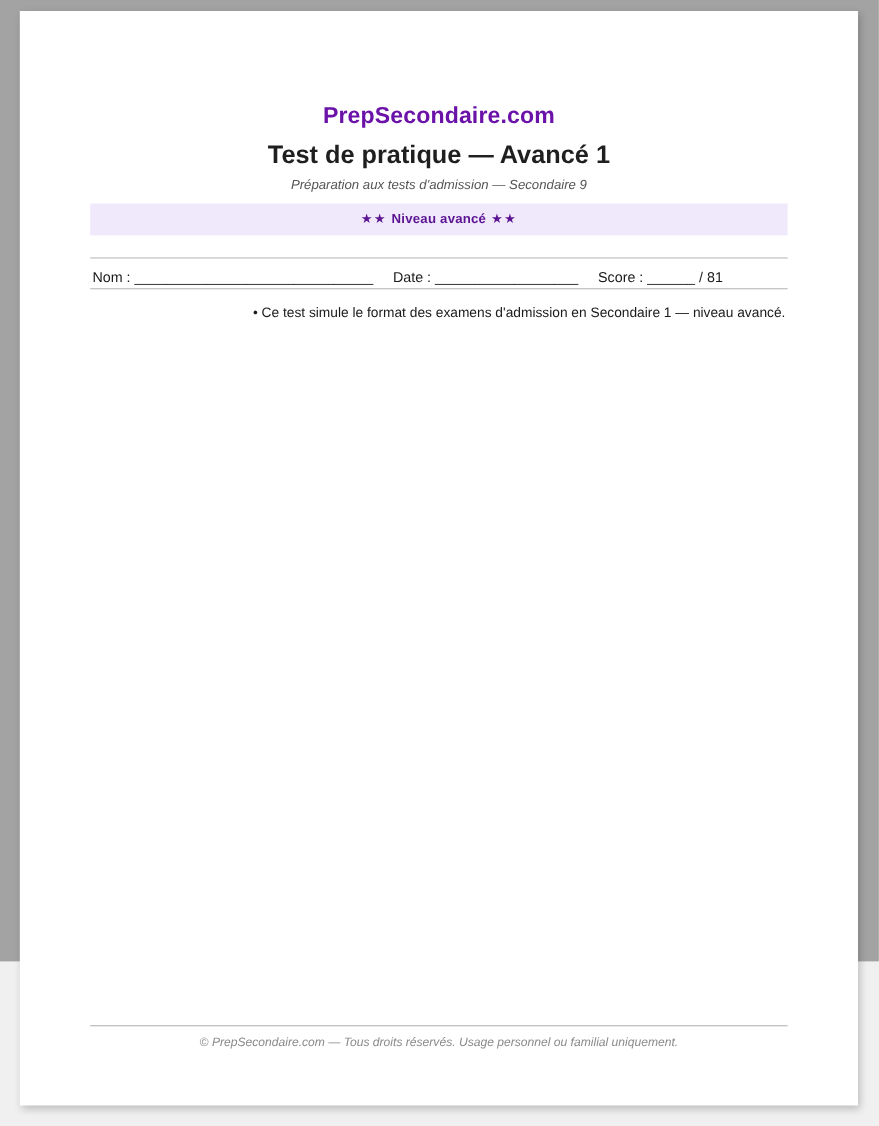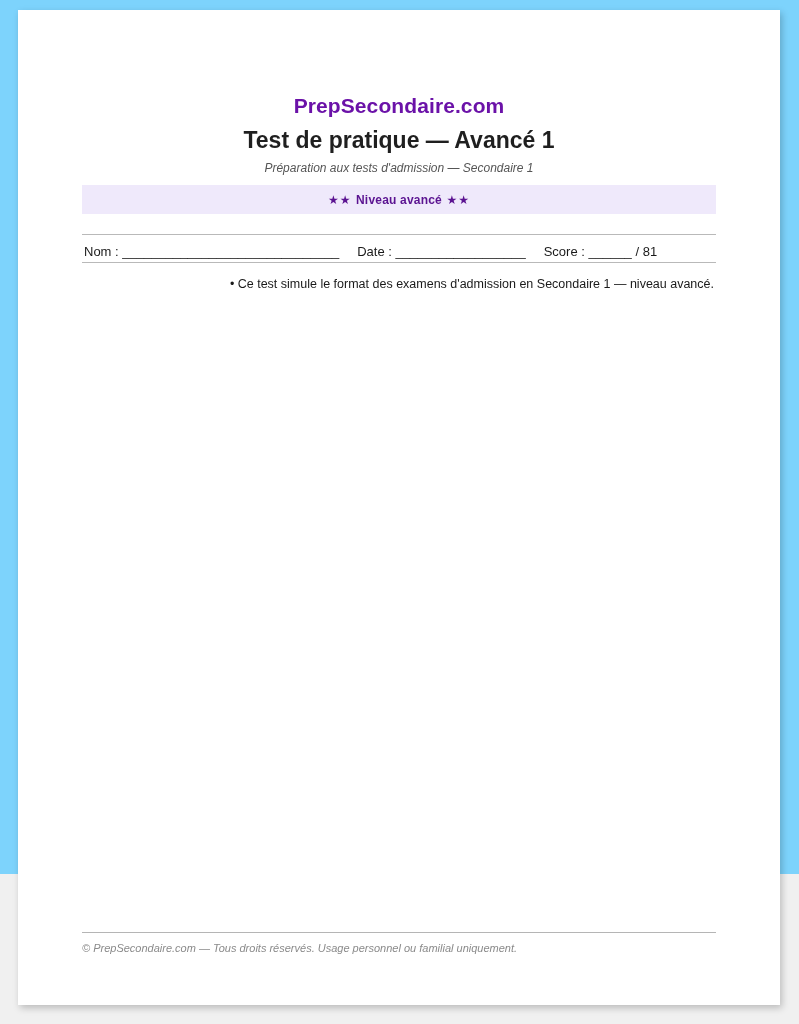--- a/index.html
+++ b/index.html
@@ -9,21 +9,21 @@
     width: 799px;
     height: 1024px;
     overflow: hidden;
     font-family: "Liberation Sans", sans-serif;
   }
 
   .page-wrap {
     position: relative;
     width: 799px;
     height: 874px;
-    background: #7dd3fc;
+    background: #a3a3a3;
   }
 
   .sheet {
     position: absolute;
     left: 18px;
     top: 10px;
     width: 762px;
     height: 995px;
     background: #ffffff;
     box-shadow: 2px 3px 7px rgba(0,0,0,0.22);
@@ -117,38 +117,39 @@
     left: 64px;
     top: 922px;
     width: 634px;
   }
   .footer-rule {
     border: 0;
     border-top: 1px solid #b5b5b5;
     margin: 0 0 9px 0;
   }
   .footer-text {
+    text-align: center;
     font-size: 11px;
     color: #8a8a8a;
     font-style: italic;
   }
 </style>
 </head>
 <body>
 
 <div class="page-wrap">
   <div class="sheet">
 
     <div class="content">
 
       <div class="brand">PrepSecondaire.com</div>
 
       <div class="doc-title">Test de pratique — Avancé 1</div>
 
-      <div class="doc-subtitle">Préparation aux tests d'admission — Secondaire 1</div>
+      <div class="doc-subtitle">Préparation aux tests d'admission — Secondaire 9</div>
 
       <div class="level-band">
         <span class="stars">★★</span>
         <span class="level-text">Niveau avancé</span>
         <span class="stars">★★</span>
       </div>
 
       <hr class="rule">
 
       <div class="idline">

